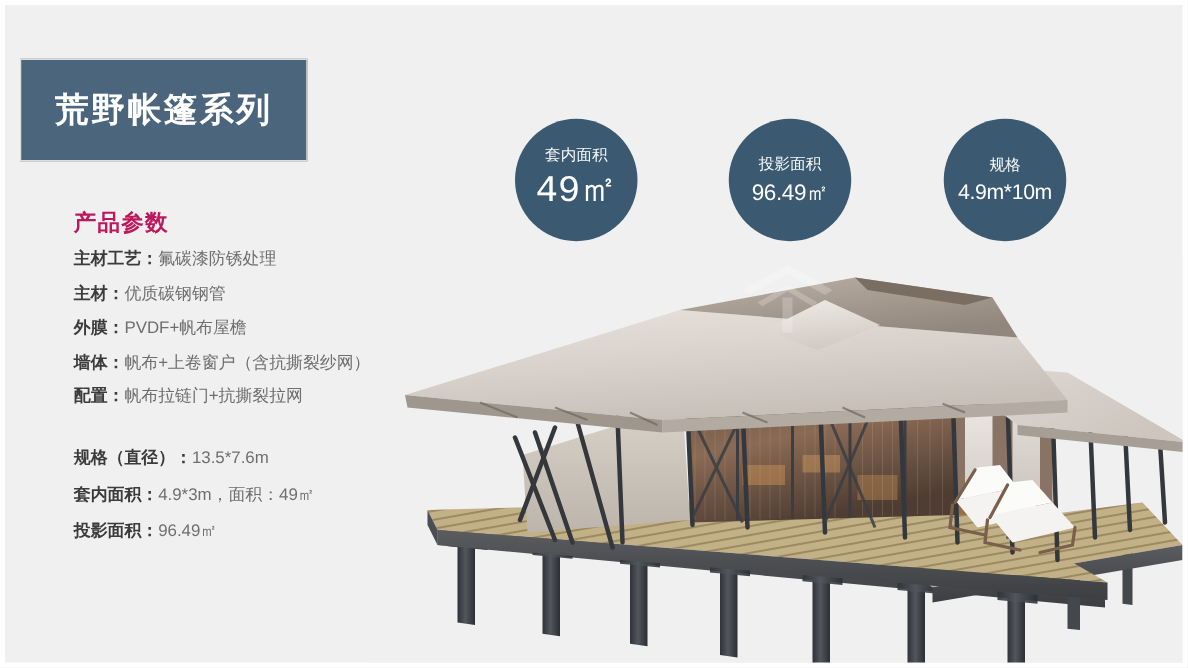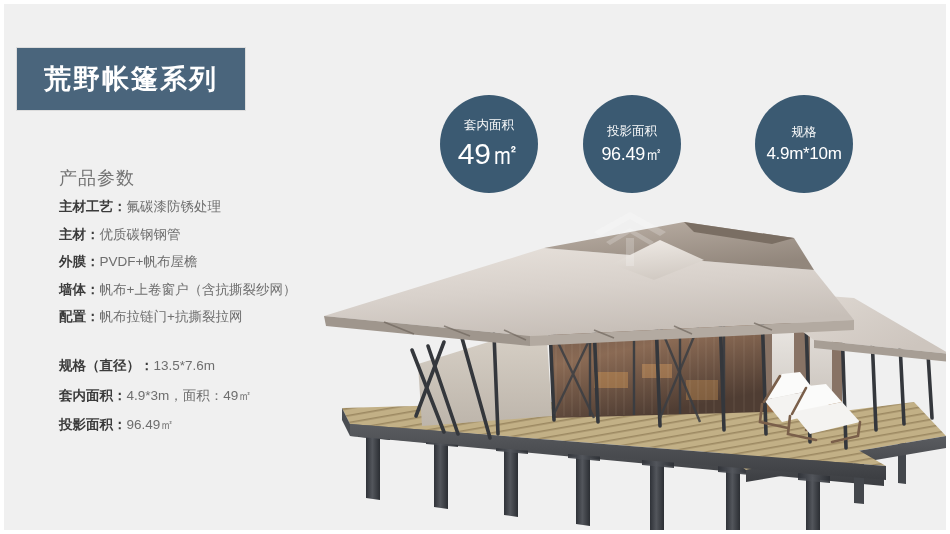--- a/index.html
+++ b/index.html
@@ -22,21 +22,21 @@
     border: 4px solid #ffffff;
     overflow: hidden;
   }
 
   
   #title-banner {
     position: absolute;
     left: 12px;
     top: 43px;
     width: 230px;
-    height: 64px;
+    height: 82px;
     background: #4a657c;
     border: 1px solid #dcdcdc;
     box-sizing: border-box;
     display: flex;
     align-items: center;
     justify-content: center;
   }
   #title-banner .title-text {
     color: #ffffff;
     font-size: 27px;
@@ -44,23 +44,23 @@
     letter-spacing: 2px;
     line-height: 1;
   }
 
   
   .param-block { position: absolute; left: 55px; }
   #product-params { top: 165px; }
   #spec-params { top: 355px; }
 
   .section-heading {
-    color: #737373;
+    color: #be185d;
     font-size: 18px;
-    font-weight: normal;
+    font-weight: bold;
     letter-spacing: 1px;
     margin: 0 0 13px 0;
     line-height: 1;
   }
   .param-row {
     font-size: 13.5px;
     line-height: 1;
     margin-bottom: 14px;
     white-space: nowrap;
   }
@@ -95,21 +95,21 @@
     opacity: 0.97;
   }
   .stat-circle .stat-value {
     font-size: 30px;
     line-height: 1;
     letter-spacing: -0.3px;
   }
   .stat-circle.small-value .stat-value { font-size: 18px; }
   .stat-circle.tiny-value .stat-value { font-size: 17px; text-align: center; }
 
-  #stat-0 { left: 436px; top: 91px; }
+  #stat-0 { left: 408px; top: 91px; font-family: Liberation Mono, monospace; }
   #stat-1 { left: 579px; top: 91px; }
   #stat-2 { left: 751px; top: 91px; }
 
   
   #render-scene {
     position: absolute;
     left: 290px;
     top: 200px;
     width: 660px;
     height: 330px;

